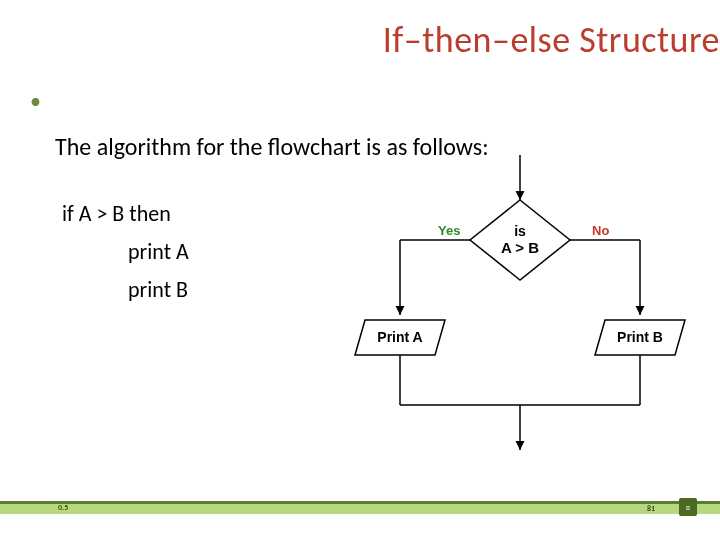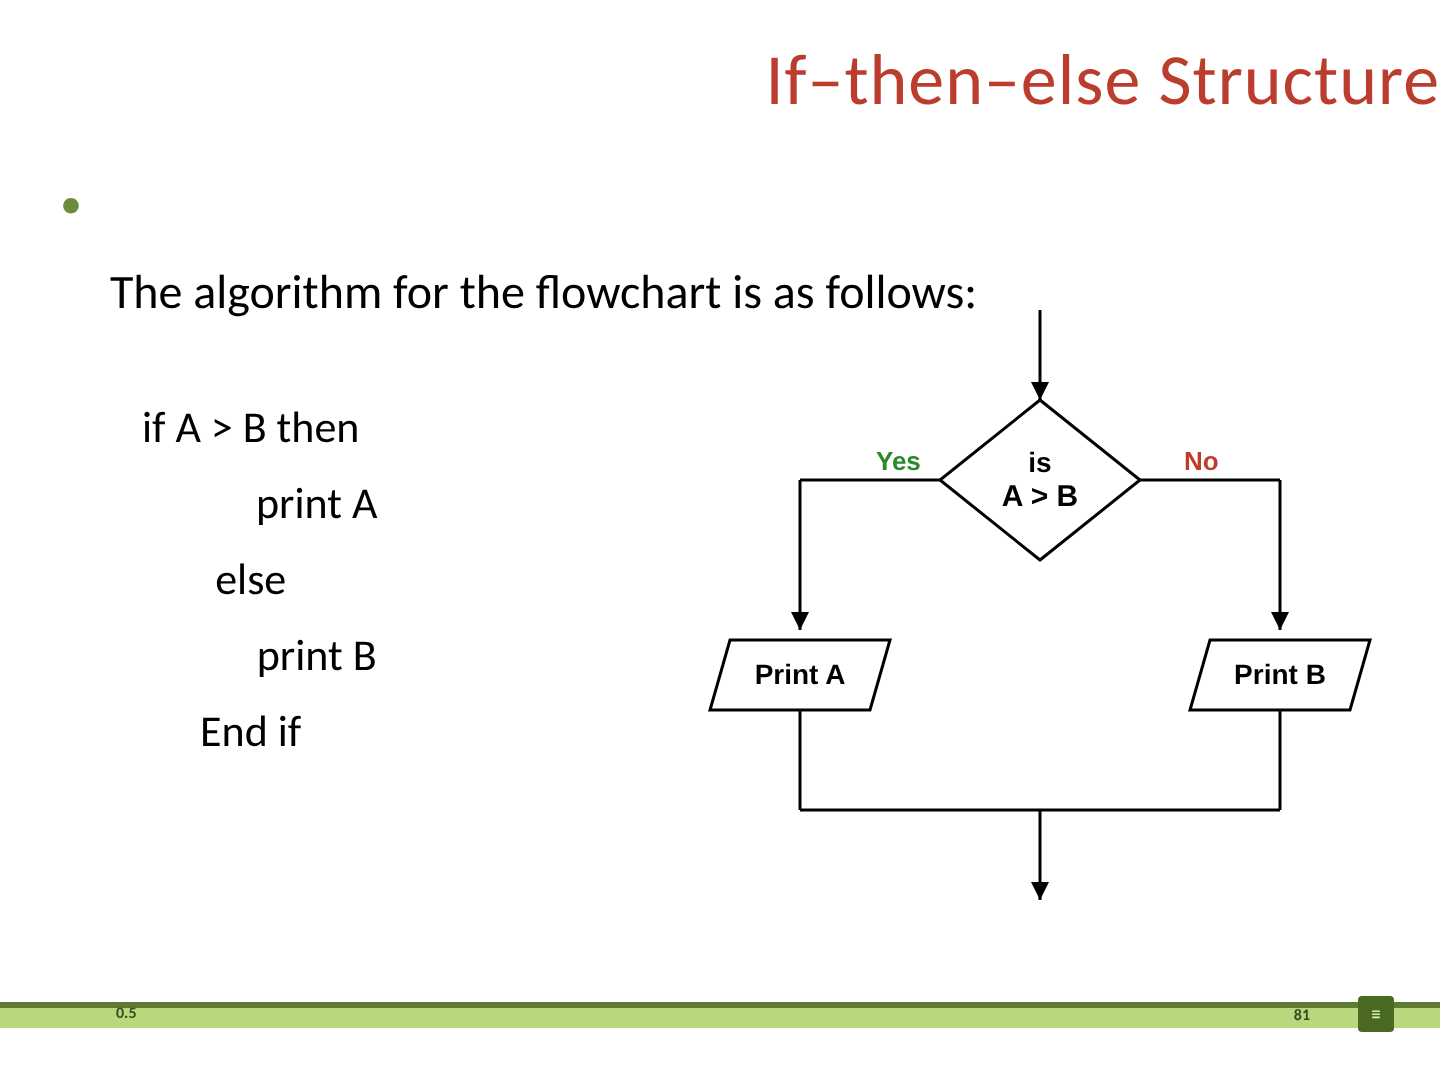--- a/index.html
+++ b/index.html
@@ -49,21 +49,20 @@
     line-height: 30px;
     margin-top: 44px;
   }
   .pseudo {
     position: absolute;
     top: 195px;
     left: 62px;
     font-size: 22px;
     color: #000;
     line-height: 38px;
-    text-align: center;
   }
   .pseudo .indent {
     display: inline-block;
     width: 66px;
   }
   .flow {
     position: absolute;
     top: 150px;
     left: 340px;
     width: 360px;
@@ -165,23 +164,21 @@
   <div class="title">If–then–else Structure</div>
 
   <div class="bullet-row">
     <div class="bullet-dot">•</div>
     <div class="bullet-text">The algorithm for the flowchart is as follows:</div>
   </div>
 
   <div class="pseudo">
     <div>if A &gt; B then</div>
     <div><span class="indent"></span><span>print A</span></div>
-    <div>else</div>
     <div><span class="indent"></span><span>print B</span></div>
-    <div>End if</div>
   </div>
 
   <svg class="flow" viewBox="0 0 360 320">
     <defs>
       <marker id="arrow" markerWidth="8" markerHeight="8" refX="6" refY="3" orient="auto">
         <path d="M0,0 L6,3 L0,6 Z" fill="#000"></path>
       </marker>
     </defs>
 
     <line x1="180" y1="5" x2="180" y2="50" stroke="#000" stroke-width="1.5" marker-end="url(#arrow)"></line>

